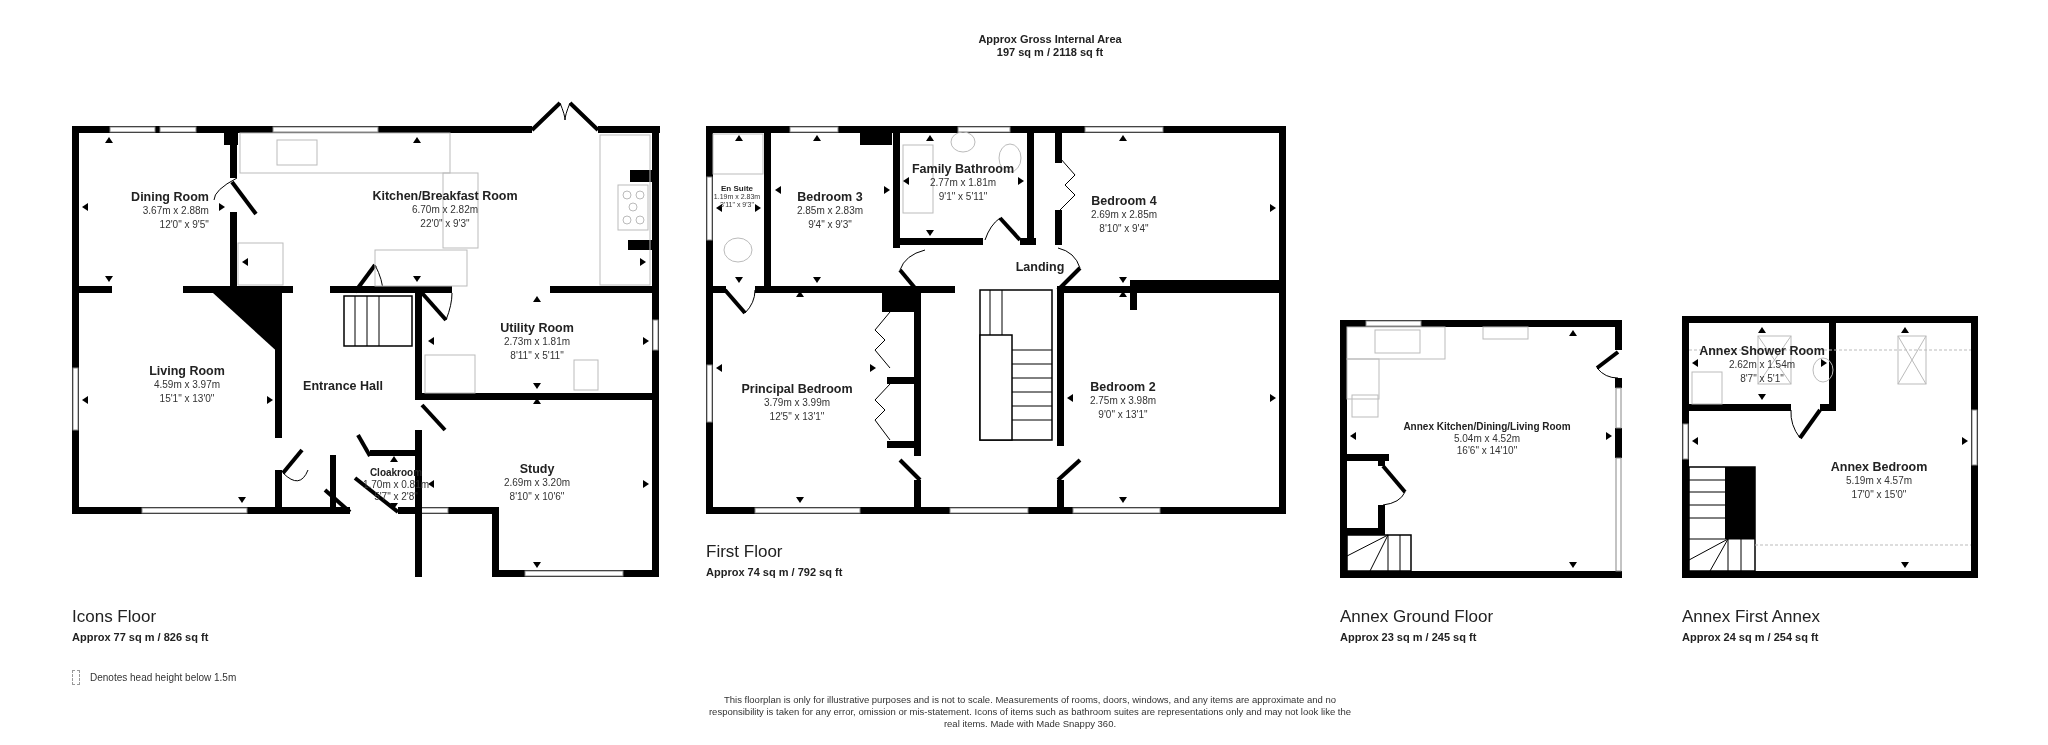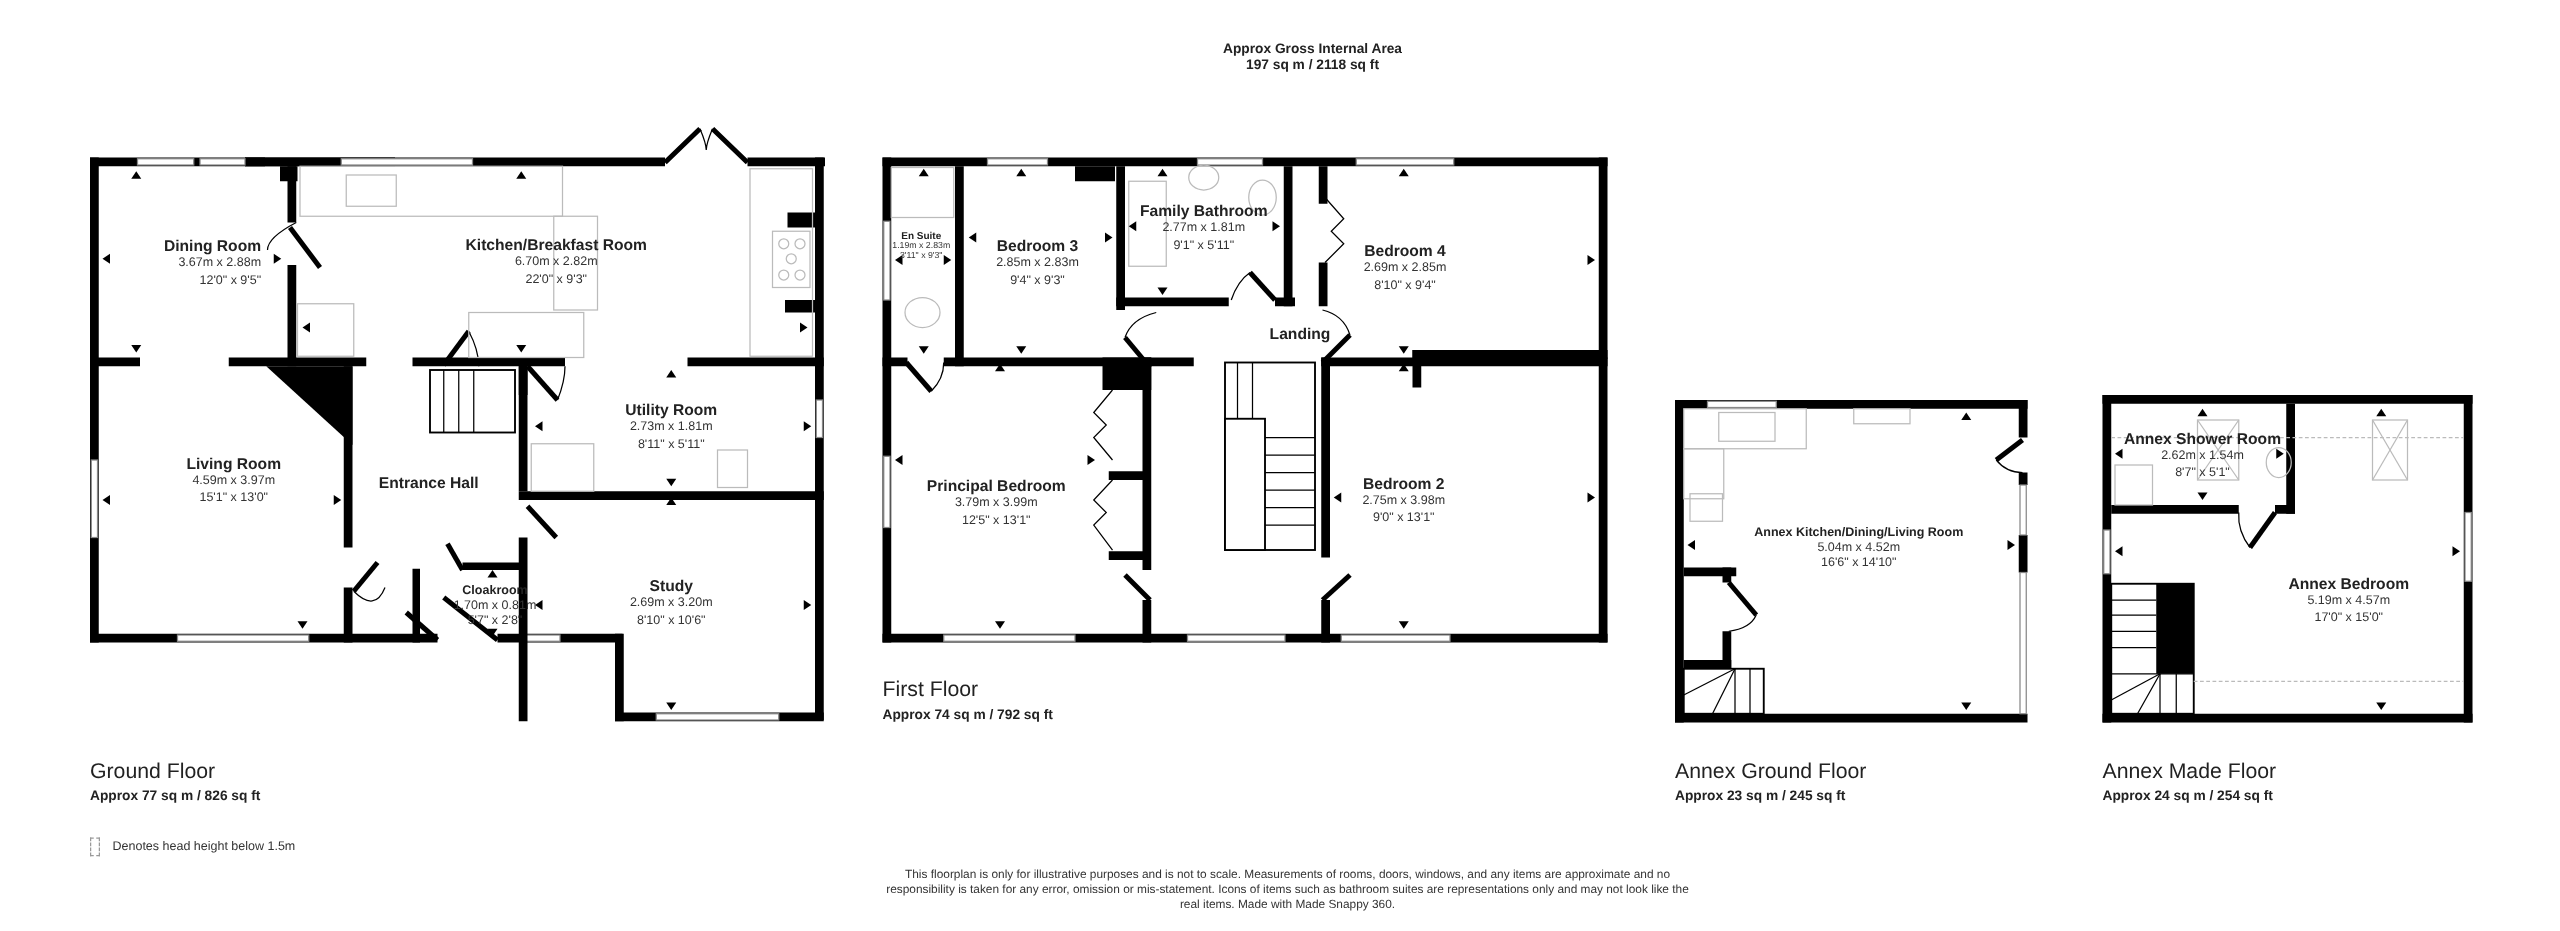--- a/index.html
+++ b/index.html
@@ -391,30 +391,30 @@
   <span class="room-name">Annex Shower Room</span>
   <span class="room-dim">2.62m x 1.54m</span>
   <span class="room-dim">8'7" x 5'1"</span>
 </div>
 <div class="room-label" style="left:1879px; top:460px;">
   <span class="room-name">Annex Bedroom</span>
   <span class="room-dim">5.19m x 4.57m</span>
   <span class="room-dim">17'0" x 15'0"</span>
 </div>
 
-<div class="floor-title" style="left:72px; top:607px;">Ground Floor</div>
+<div class="floor-title" style="left:72px; top:607px;">Icons Floor</div>
 <div class="floor-area" style="left:72px; top:631px;">Approx 77 sq m / 826 sq ft</div>
 
 <div class="floor-title" style="left:706px; top:542px;">First Floor</div>
 <div class="floor-area" style="left:706px; top:566px;">Approx 74 sq m / 792 sq ft</div>
 
 <div class="floor-title" style="left:1340px; top:607px;">Annex Ground Floor</div>
 <div class="floor-area" style="left:1340px; top:631px;">Approx 23 sq m / 245 sq ft</div>
 
-<div class="floor-title" style="left:1682px; top:607px;">Annex Made Floor</div>
+<div class="floor-title" style="left:1682px; top:607px;">Annex First Annex</div>
 <div class="floor-area" style="left:1682px; top:631px;">Approx 24 sq m / 254 sq ft</div>
 
 <div class="legend">
   <span class="legend-box"></span>
   <span>Denotes head height below 1.5m</span>
 </div>
 
 <div class="disclaimer">This floorplan is only for illustrative purposes and is not to scale. Measurements of rooms, doors, windows, and any items are approximate and no responsibility is taken for any error, omission or mis-statement. Icons of items such as bathroom suites are representations only and may not look like the real items. Made with Made Snappy 360.</div>
 
 </body></html>

